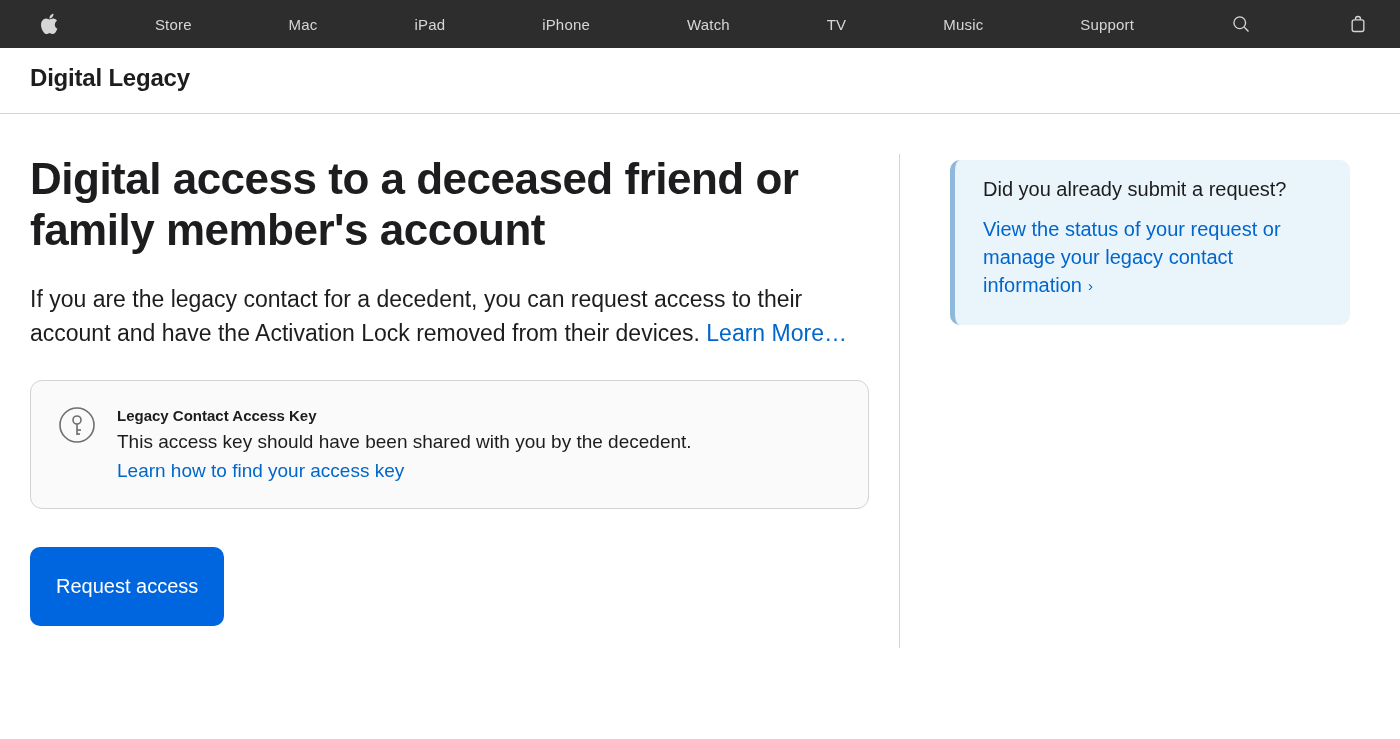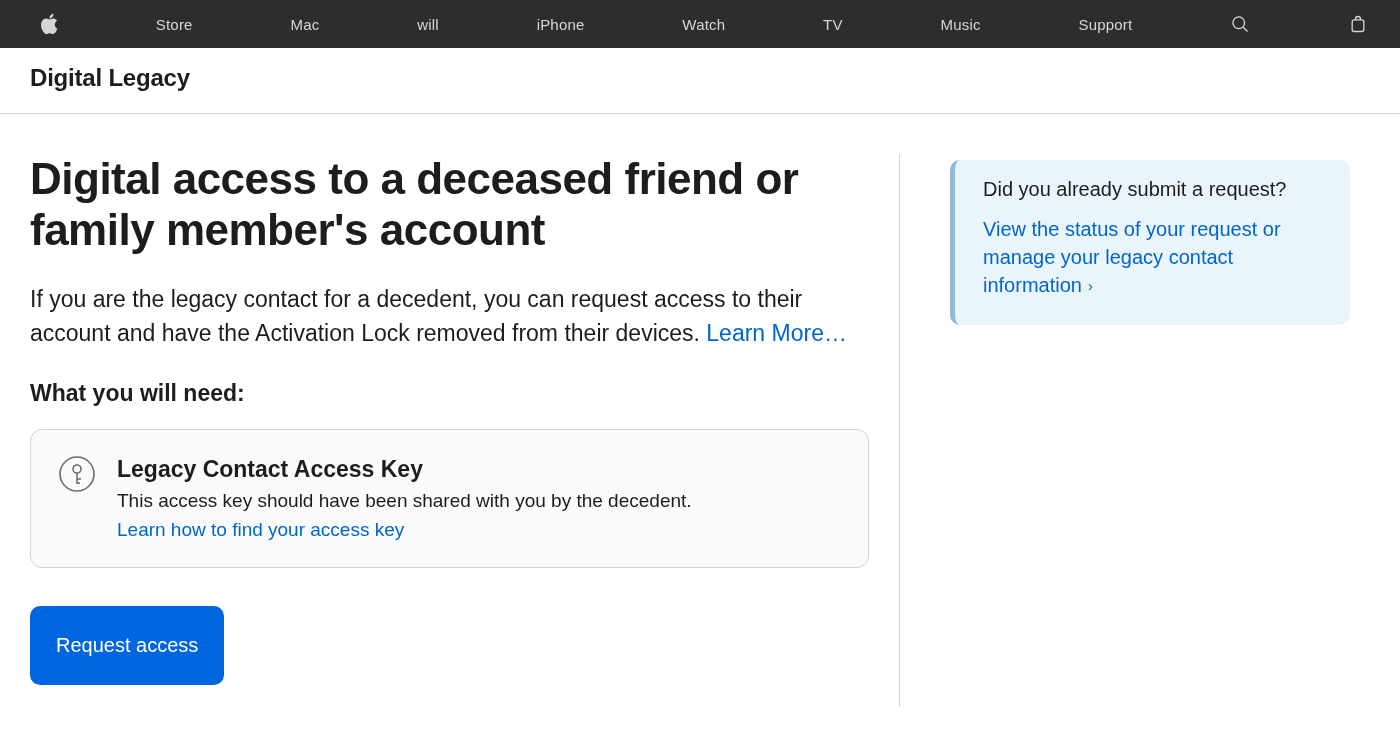--- a/index.html
+++ b/index.html
@@ -116,21 +116,21 @@
     width: 36px;
     height: 36px;
     flex-shrink: 0;
     display: flex;
     align-items: center;
     justify-content: center;
     color: #6e6e73;
   }
   .need-icon svg { width: 36px; height: 36px; }
   .need-body h3 {
-    font-size: 23px;
+    font-size: 15px;
     font-weight: 700;
     margin-bottom: 4px;
   }
   .need-body p {
     font-size: 19px;
     line-height: 1.5;
     color: #1d1d1f;
     margin-bottom: 4px;
   }
   .need-body a {
@@ -194,21 +194,21 @@
 
 <nav class="global-nav">
   <div class="global-nav-inner">
     <a class="nav-icon apple-logo">
       <svg viewBox="0 0 16 20" fill="currentColor">
         <path d="M13.3 10.6c0-2.4 1.9-3.5 2-3.6-1.1-1.6-2.8-1.8-3.4-1.9-1.4-.1-2.8.8-3.5.8s-1.8-.8-3-.8C3.8 5.2 2.3 6.1 1.5 7.6c-1.6 2.8-.4 7 1.2 9.3.8 1.1 1.7 2.4 2.9 2.3 1.2-.1 1.6-.8 3-.8s1.8.8 3 .7c1.2 0 2-1.1 2.8-2.3.9-1.3 1.2-2.5 1.3-2.6-.1 0-2.4-.9-2.4-3.6zM11.1 3.6c.6-.8 1.1-1.9 1-2.9-.9 0-2 .6-2.7 1.4-.6.7-1.1 1.8-1 2.9 1 0 2-.6 2.7-1.4z"></path>
       </svg>
     </a>
     <a>Store</a>
     <a>Mac</a>
-    <a>will</a>
+    <a>iPad</a>
     <a>iPhone</a>
     <a>Watch</a>
     <a>TV</a>
     <a>Music</a>
     <a>Support</a>
     <span class="nav-icon">
       <svg viewBox="0 0 24 24" fill="none" stroke="currentColor" stroke-width="1.6">
         <circle cx="10.5" cy="10.5" r="7"></circle>
         <line x1="16" y1="16" x2="21" y2="21"></line>
       </svg>
@@ -228,21 +228,20 @@
 
 <main>
   <div class="content-col">
 
     <h1>Digital access to a deceased friend or family member's account</h1>
 
     <p class="intro">
       <span>If you are the legacy contact for a decedent, you can request access to their account and have the Activation Lock removed from their devices. </span><a class="link">Learn More…</a>
     </p>
 
-    <h2>What you will need:</h2>
 
     <div class="need-card">
       <div class="need-icon">
         <svg viewBox="0 0 36 36" fill="none" stroke="currentColor" stroke-width="1.6">
           <circle cx="18" cy="18" r="17"></circle>
           <circle cx="18" cy="13" r="4"></circle>
           <line x1="18" y1="17" x2="18" y2="28"></line>
           <line x1="18" y1="23" x2="22" y2="23"></line>
           <line x1="18" y1="27" x2="21" y2="27"></line>
         </svg>

